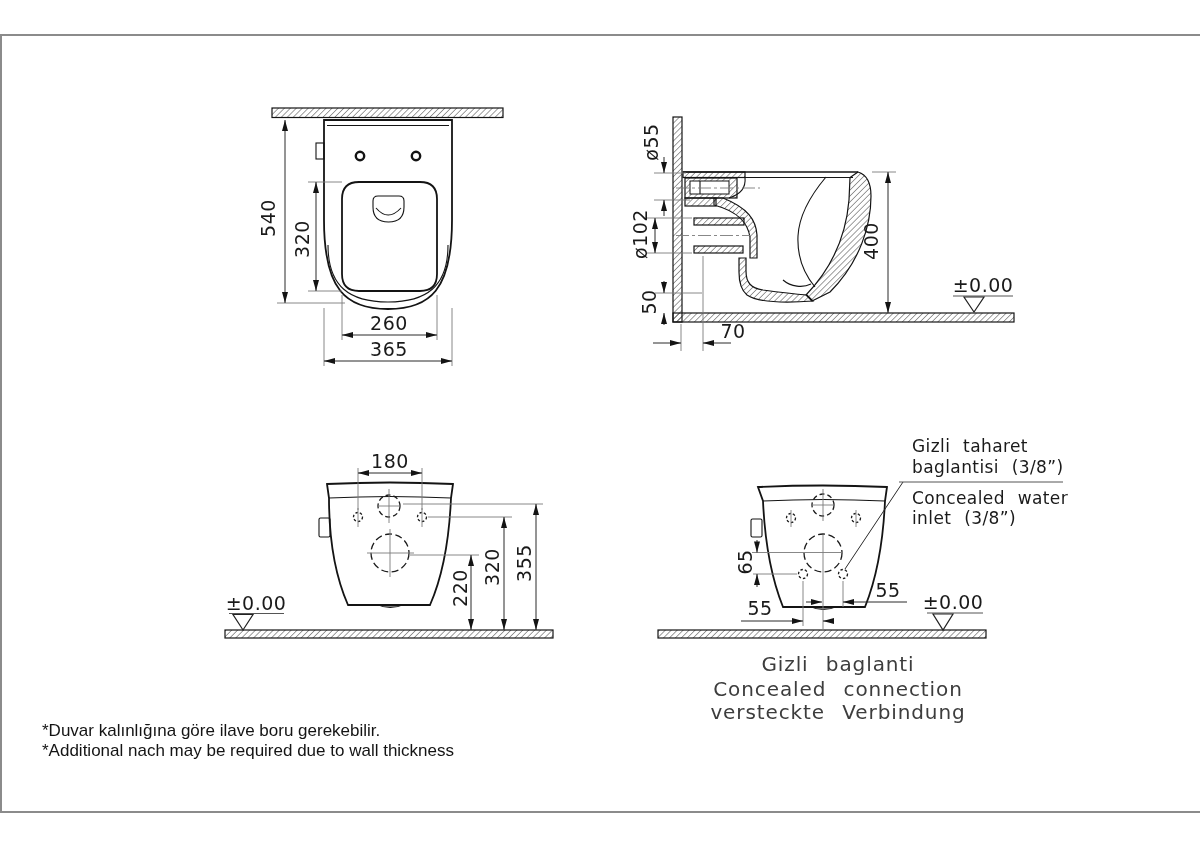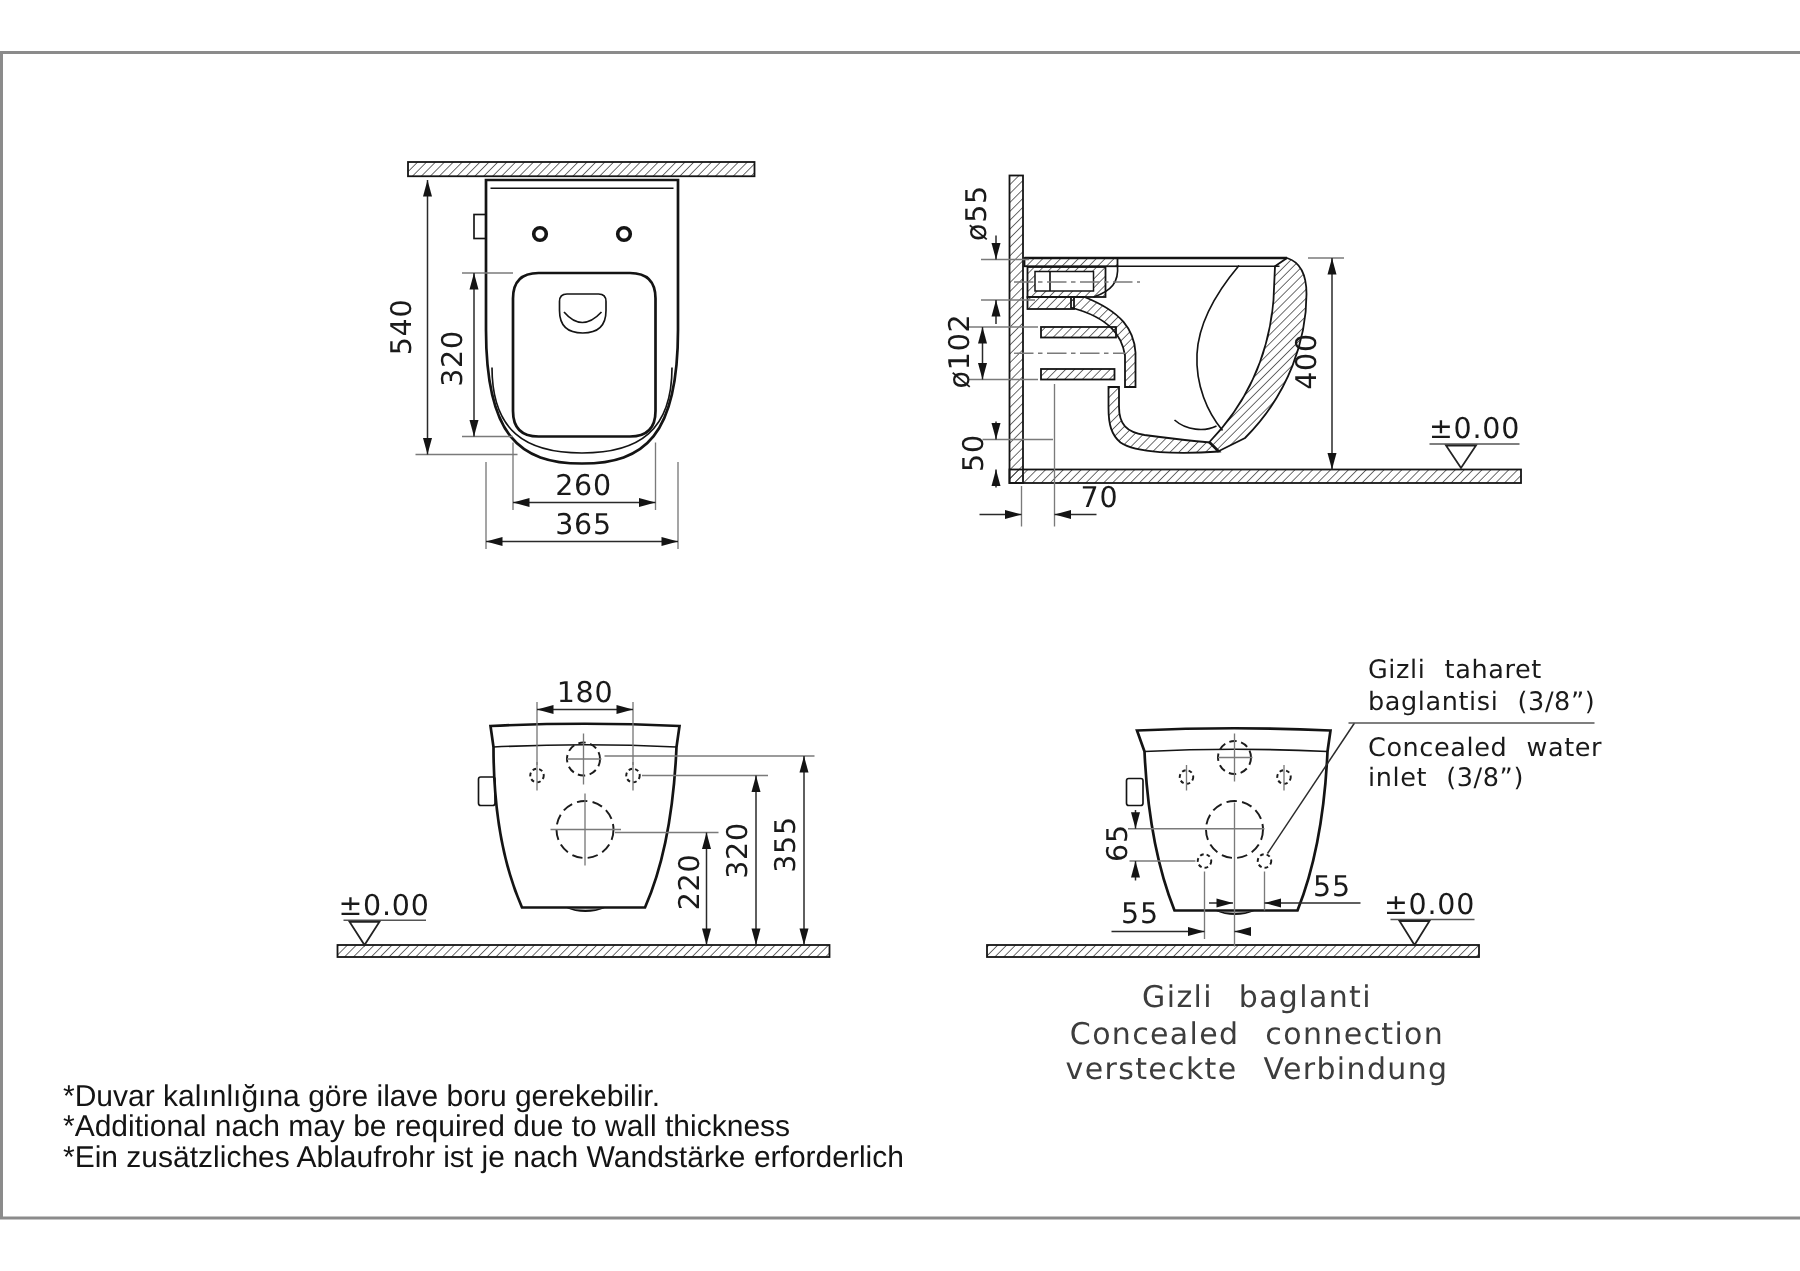--- a/index.html
+++ b/index.html
@@ -10,21 +10,21 @@
   .hatched{fill:url(#h);stroke:#141414;stroke-width:1.2;}
   .ext{stroke:#7a7a7a;stroke-width:0.9;fill:none;}
   .dimline{stroke:#2a2a2a;stroke-width:1;fill:none;}
   .cline{stroke:#7a7a7a;stroke-width:0.9;fill:none;stroke-dasharray:13 3 3 3;}
   .dashed{fill:none;stroke:#1c1c1c;stroke-width:1.3;}
   .dimtxt{font-size:19px;fill:#1a1a1a;letter-spacing:0.5px;}
   .callout{font-size:17px;fill:#1a1a1a;letter-spacing:0.4px;word-spacing:7px;}
   .caption{font-size:20px;fill:#3d3d3d;letter-spacing:0.9px;word-spacing:10px;}
   .datum{fill:#fff;stroke:#222;stroke-width:1.2;}
   .fnotes{position:absolute;left:42px;top:721px;font-family:"Liberation Sans",sans-serif;
-          font-size:20px;line-height:20.4px;color:#141414;}
+          font-size:17px;line-height:20.4px;color:#141414;}
 </style>
 </head>
 <body>
 
 <div id="stage">
 <svg width="1200" height="847" viewBox="0 0 1200 847">
   <defs>
     <pattern id="h" patternUnits="userSpaceOnUse" width="5" height="4.2" patternTransform="rotate(-45)">
       <line x1="0" y1="0" x2="5" y2="0" stroke="#1a1a1a" stroke-width="0.85"></line>
     </pattern>
@@ -237,15 +237,14 @@
       <text class="caption" x="838" y="671" text-anchor="middle">Gizli baglanti</text>
       <text class="caption" x="838" y="696" text-anchor="middle">Concealed connection</text>
       <text class="caption" x="838" y="719" text-anchor="middle">versteckte Verbindung</text>
     </g>
   </g>
 </svg>
 
 <div class="fnotes">
   <div>*Duvar kalınlığına göre ilave boru gerekebilir.</div>
   <div>*Additional nach may be required due to wall thickness</div>
-  <div>*Ein zusätzliches Ablaufrohr ist je nach Wandstärke erforderlich</div>
 </div>
 </div>
 
 </body></html>

